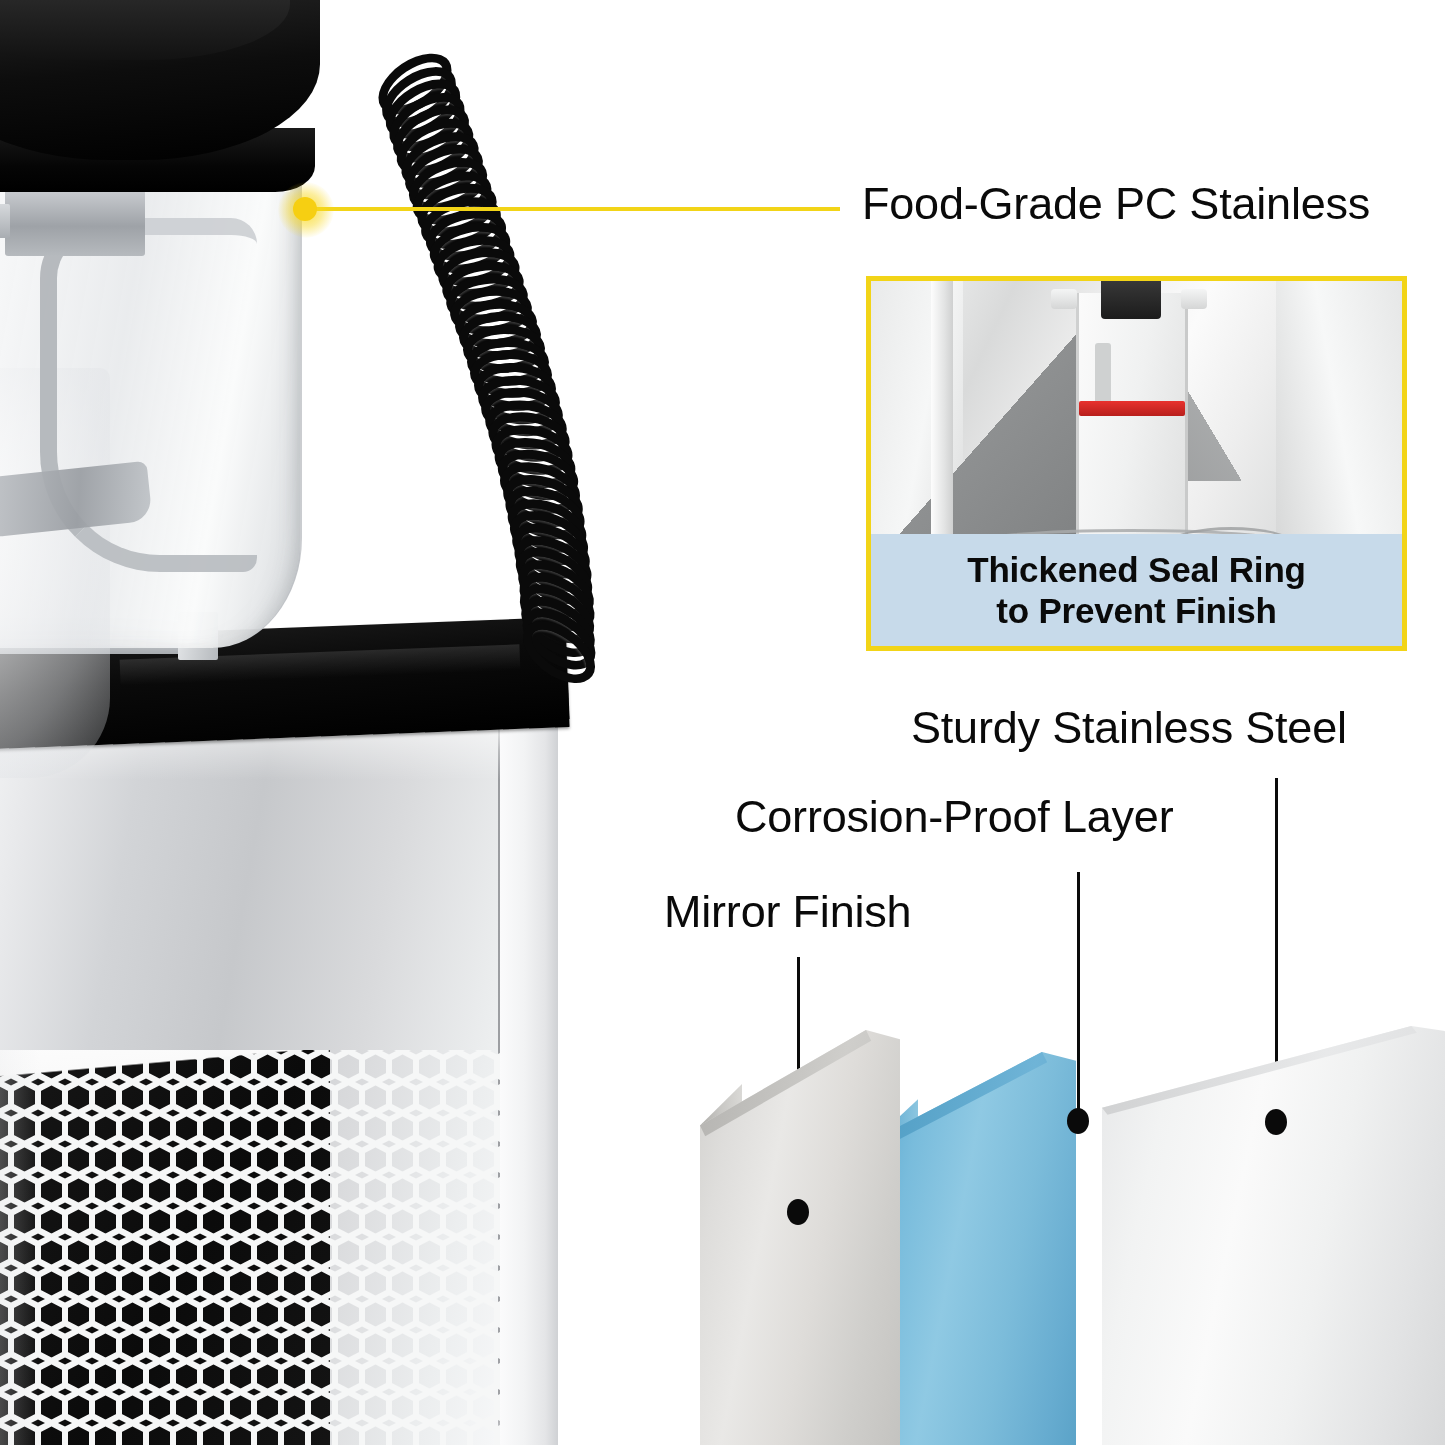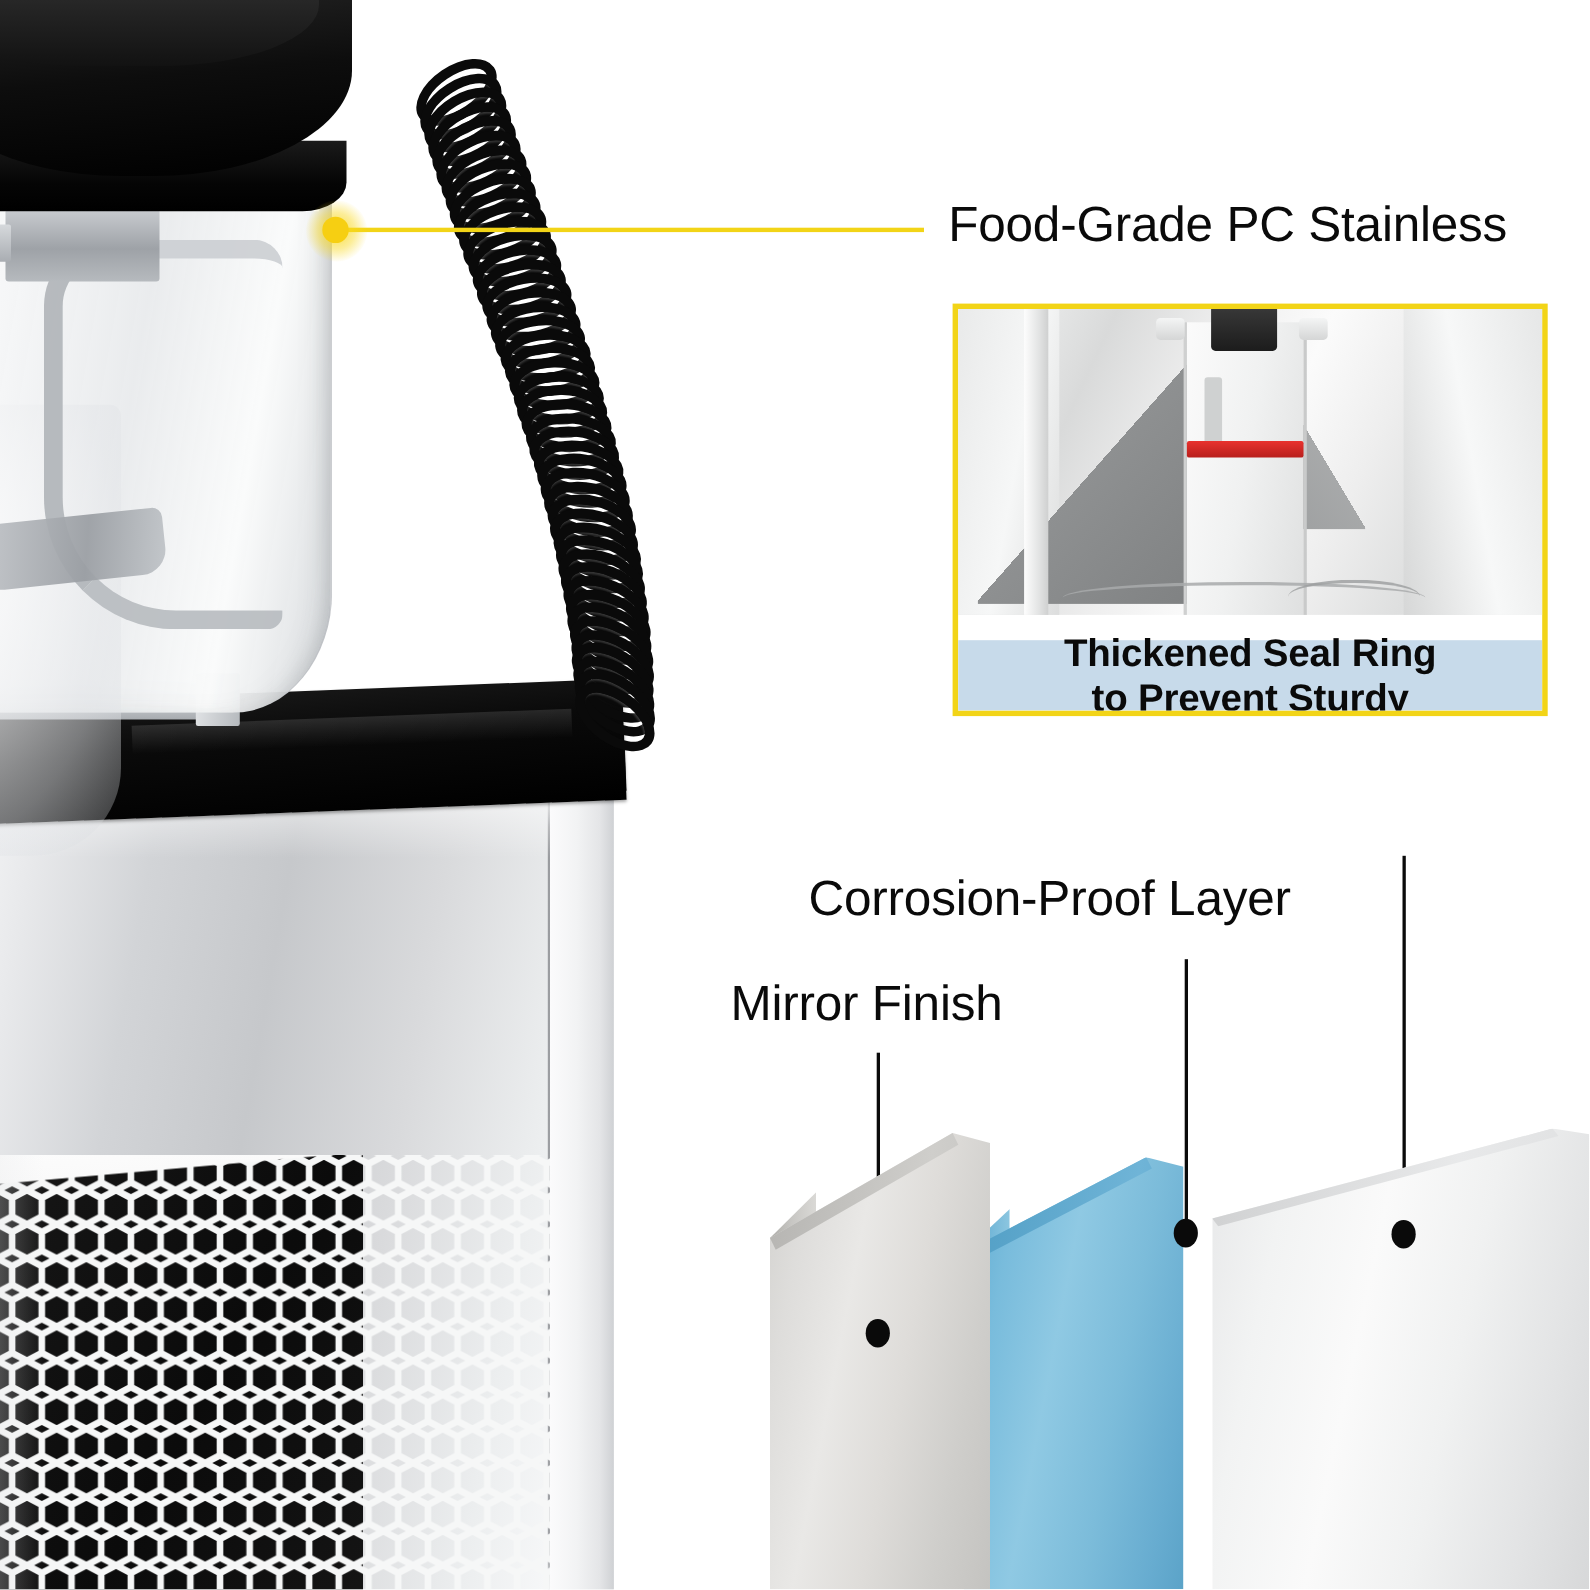--- a/index.html
+++ b/index.html
@@ -392,21 +392,21 @@
   .insp-blades2 {
     position: absolute; left: 300px; top: 246px;
     width: 120px; height: 28px;
     border-top: 3px solid #9c9e9f;
     border-radius: 50%;
     opacity: .8;
   }
   .inset-caption {
     position: absolute;
     left: 0; bottom: 0;
-    width: 531px; height: 64px;
+    width: 531px; height: 112px;
     background: #c7daea;
     display: flex;
     flex-direction: column;
     align-items: center;
     justify-content: center;
     gap: 1px;
   }
   .inset-caption span {
     display: block;
     font-family: "Liberation Sans", sans-serif;
@@ -602,24 +602,25 @@
         <div class="insp-seal-ring"></div>
       </div>
       <div class="insp-clip-l"></div>
       <div class="insp-clip-r"></div>
       <div class="insp-top-black"></div>
       <div class="insp-blades"></div>
       <div class="insp-blades2"></div>
     </div>
     <div class="inset-caption">
       <span>Thickened Seal Ring</span>
-      <span>to Prevent Sturdy</span>
+      <span>to Prevent Finish</span>
     </div>
   </div>
 
+  <div class="label" id="label-steel">Sturdy Stainless Steel</div>
   <div class="label" id="label-mirror">Mirror Finish</div>
   <div class="label" id="label-corr">Corrosion-Proof Layer</div>
 
   <div class="leader" id="leader-1"></div>
   <div class="leader" id="leader-2"></div>
   <div class="leader" id="leader-3"></div>
 
   <div class="panels">
     <div class="panel" id="panel-3"></div>
     <div class="panel" id="panel-3-bevel"></div>

